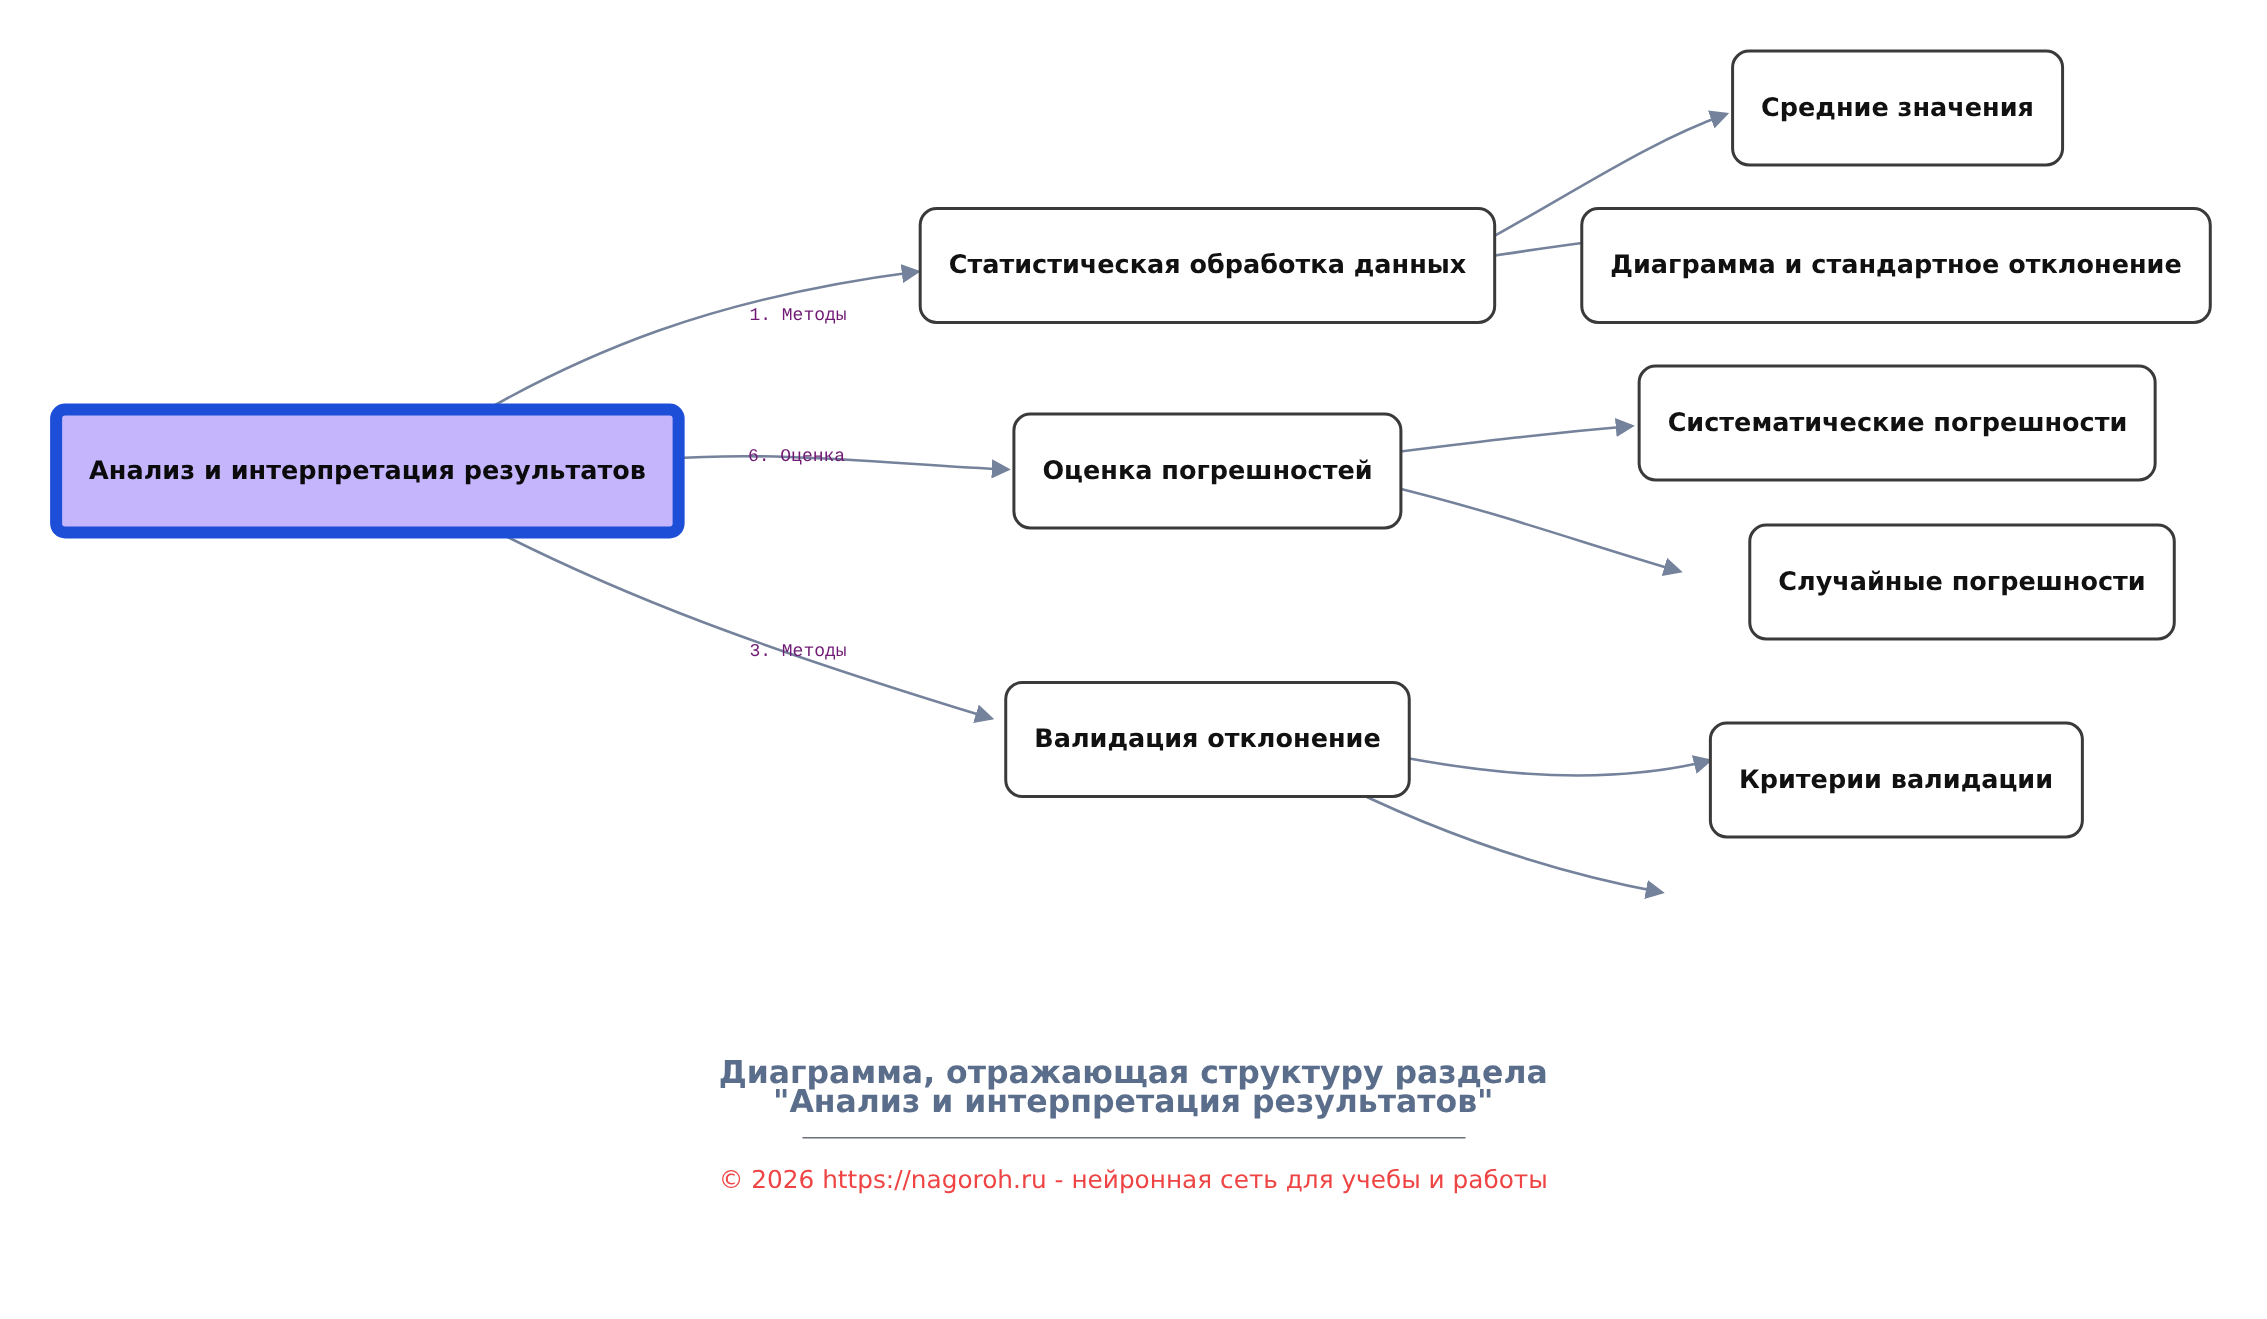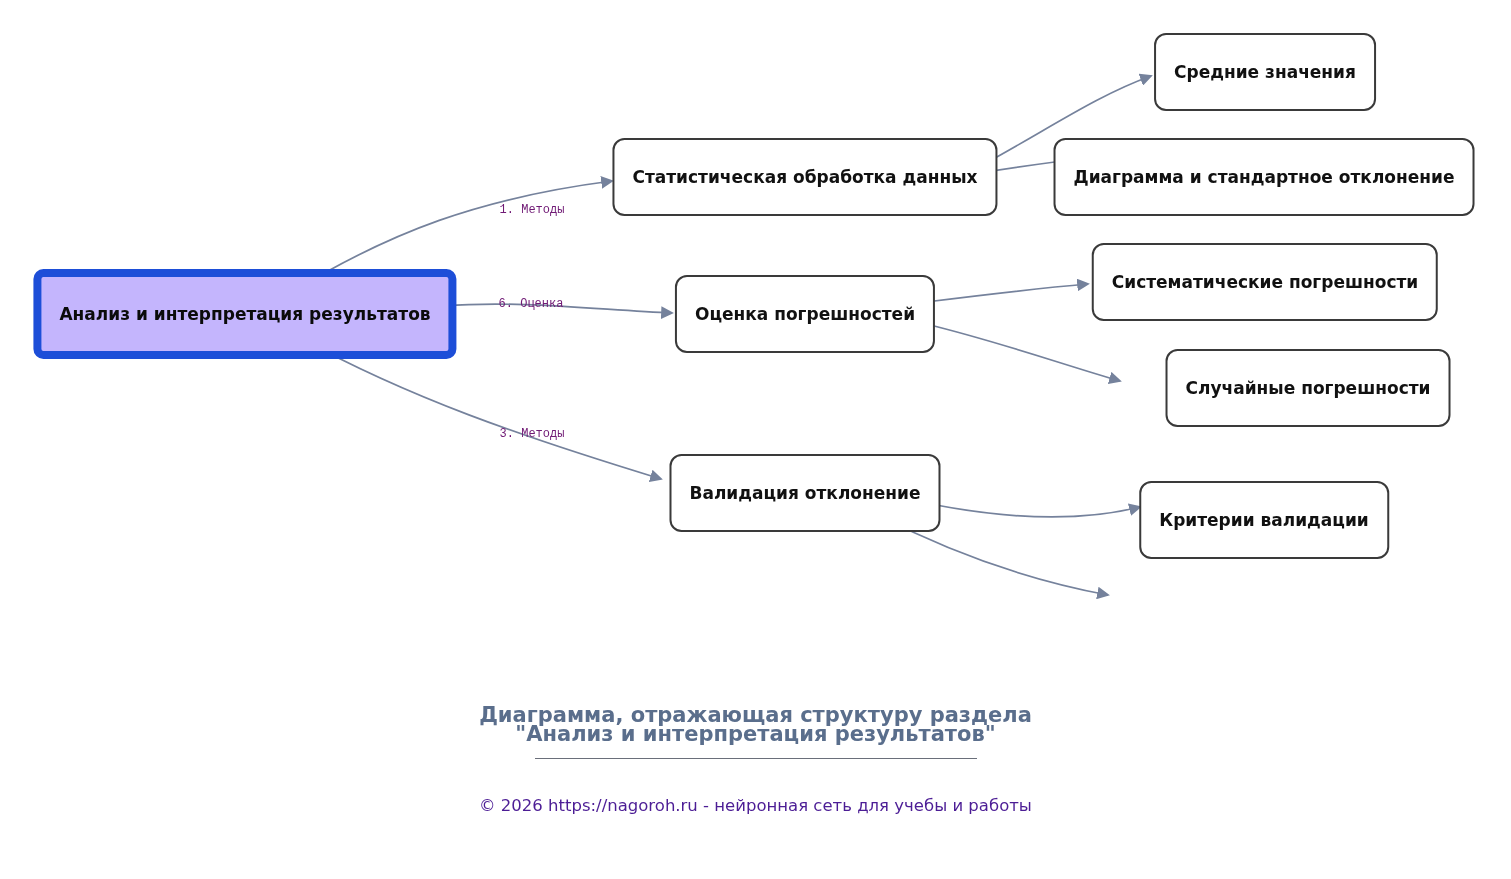--- a/index.html
+++ b/index.html
@@ -71,23 +71,23 @@
     color: #5a6e8c;
     line-height: 19px;
   }
   .footer-rule {
     width: 442px;
     margin: 14px auto 0 auto;
     border-top: 1px solid #6a6f7a;
     height: 0;
   }
   .footer-copy {
-    margin-top: 37px;
+    margin-top: 18px;
     font-size: 16.5px;
-    color: #4c1d95;
+    color: #ef4444;
   }
 </style>
 </head>
 <body>
 
 <div class="canvas">
 
   <svg class="edges-svg" viewBox="0 0 1511 879" xmlns="http://www.w3.org/2000/svg">
     <defs>
       <marker id="arrow" viewBox="0 0 10 10" refX="8.5" refY="5" markerWidth="7.5" markerHeight="7.5" orient="auto-start-reverse">

